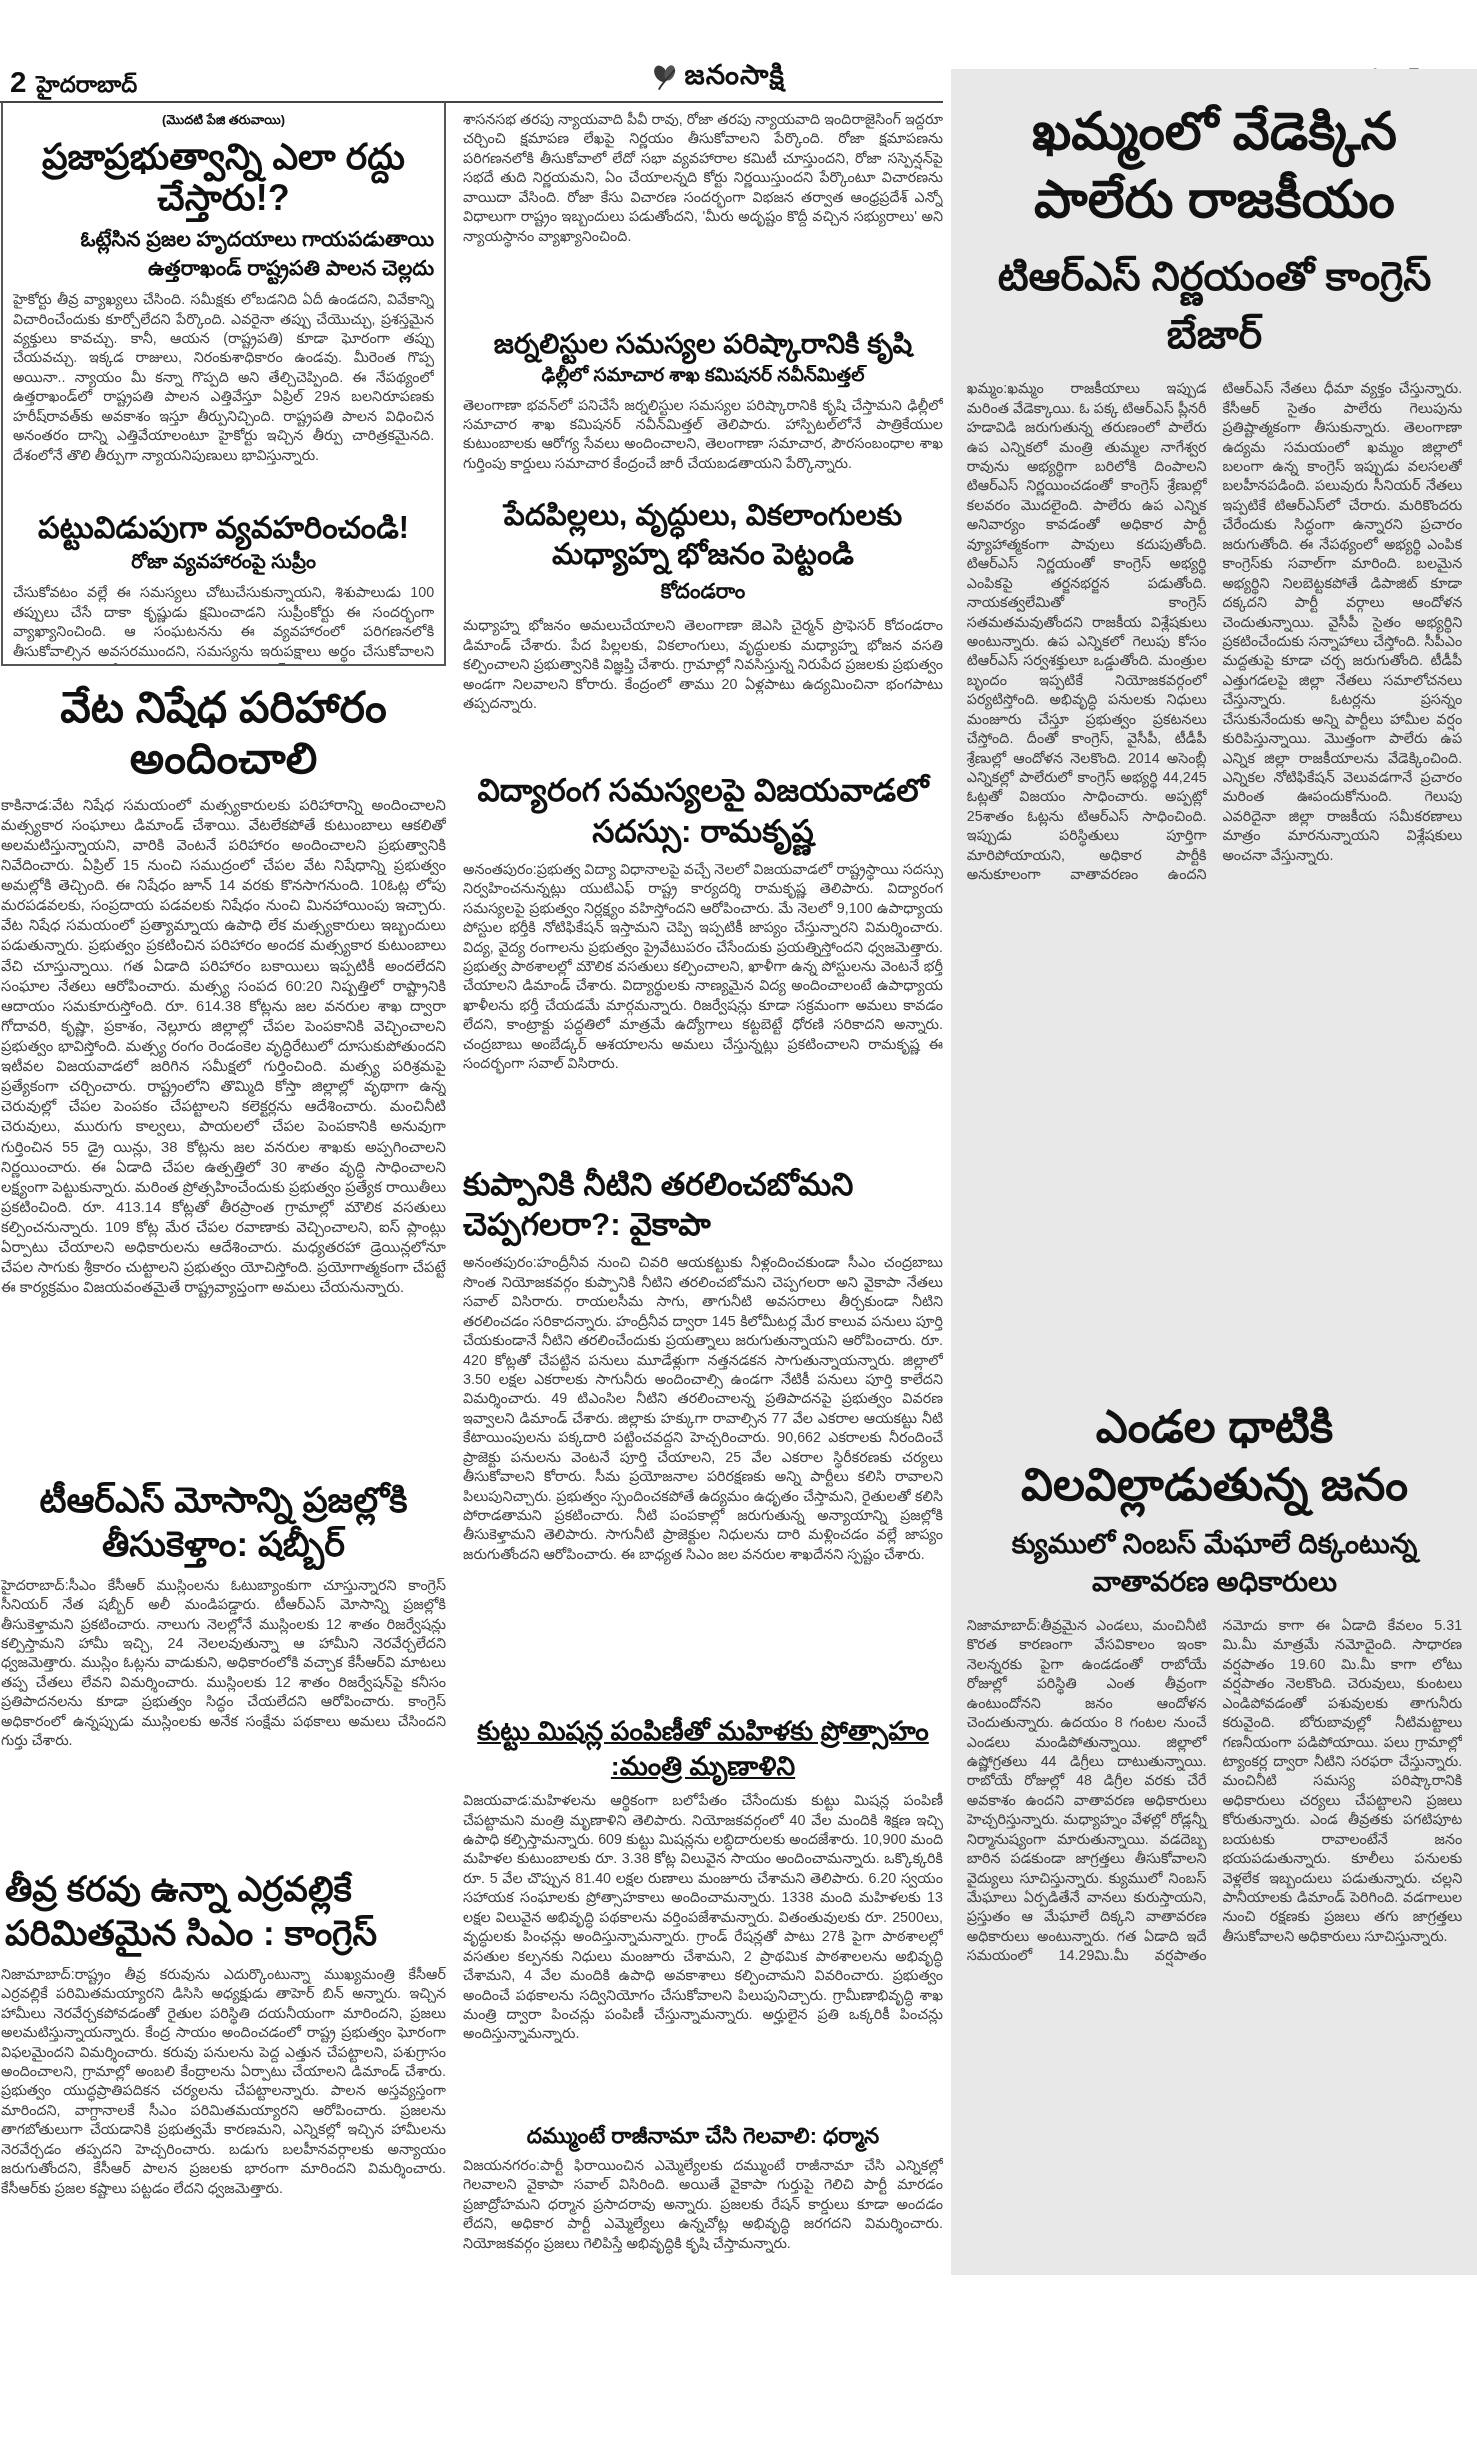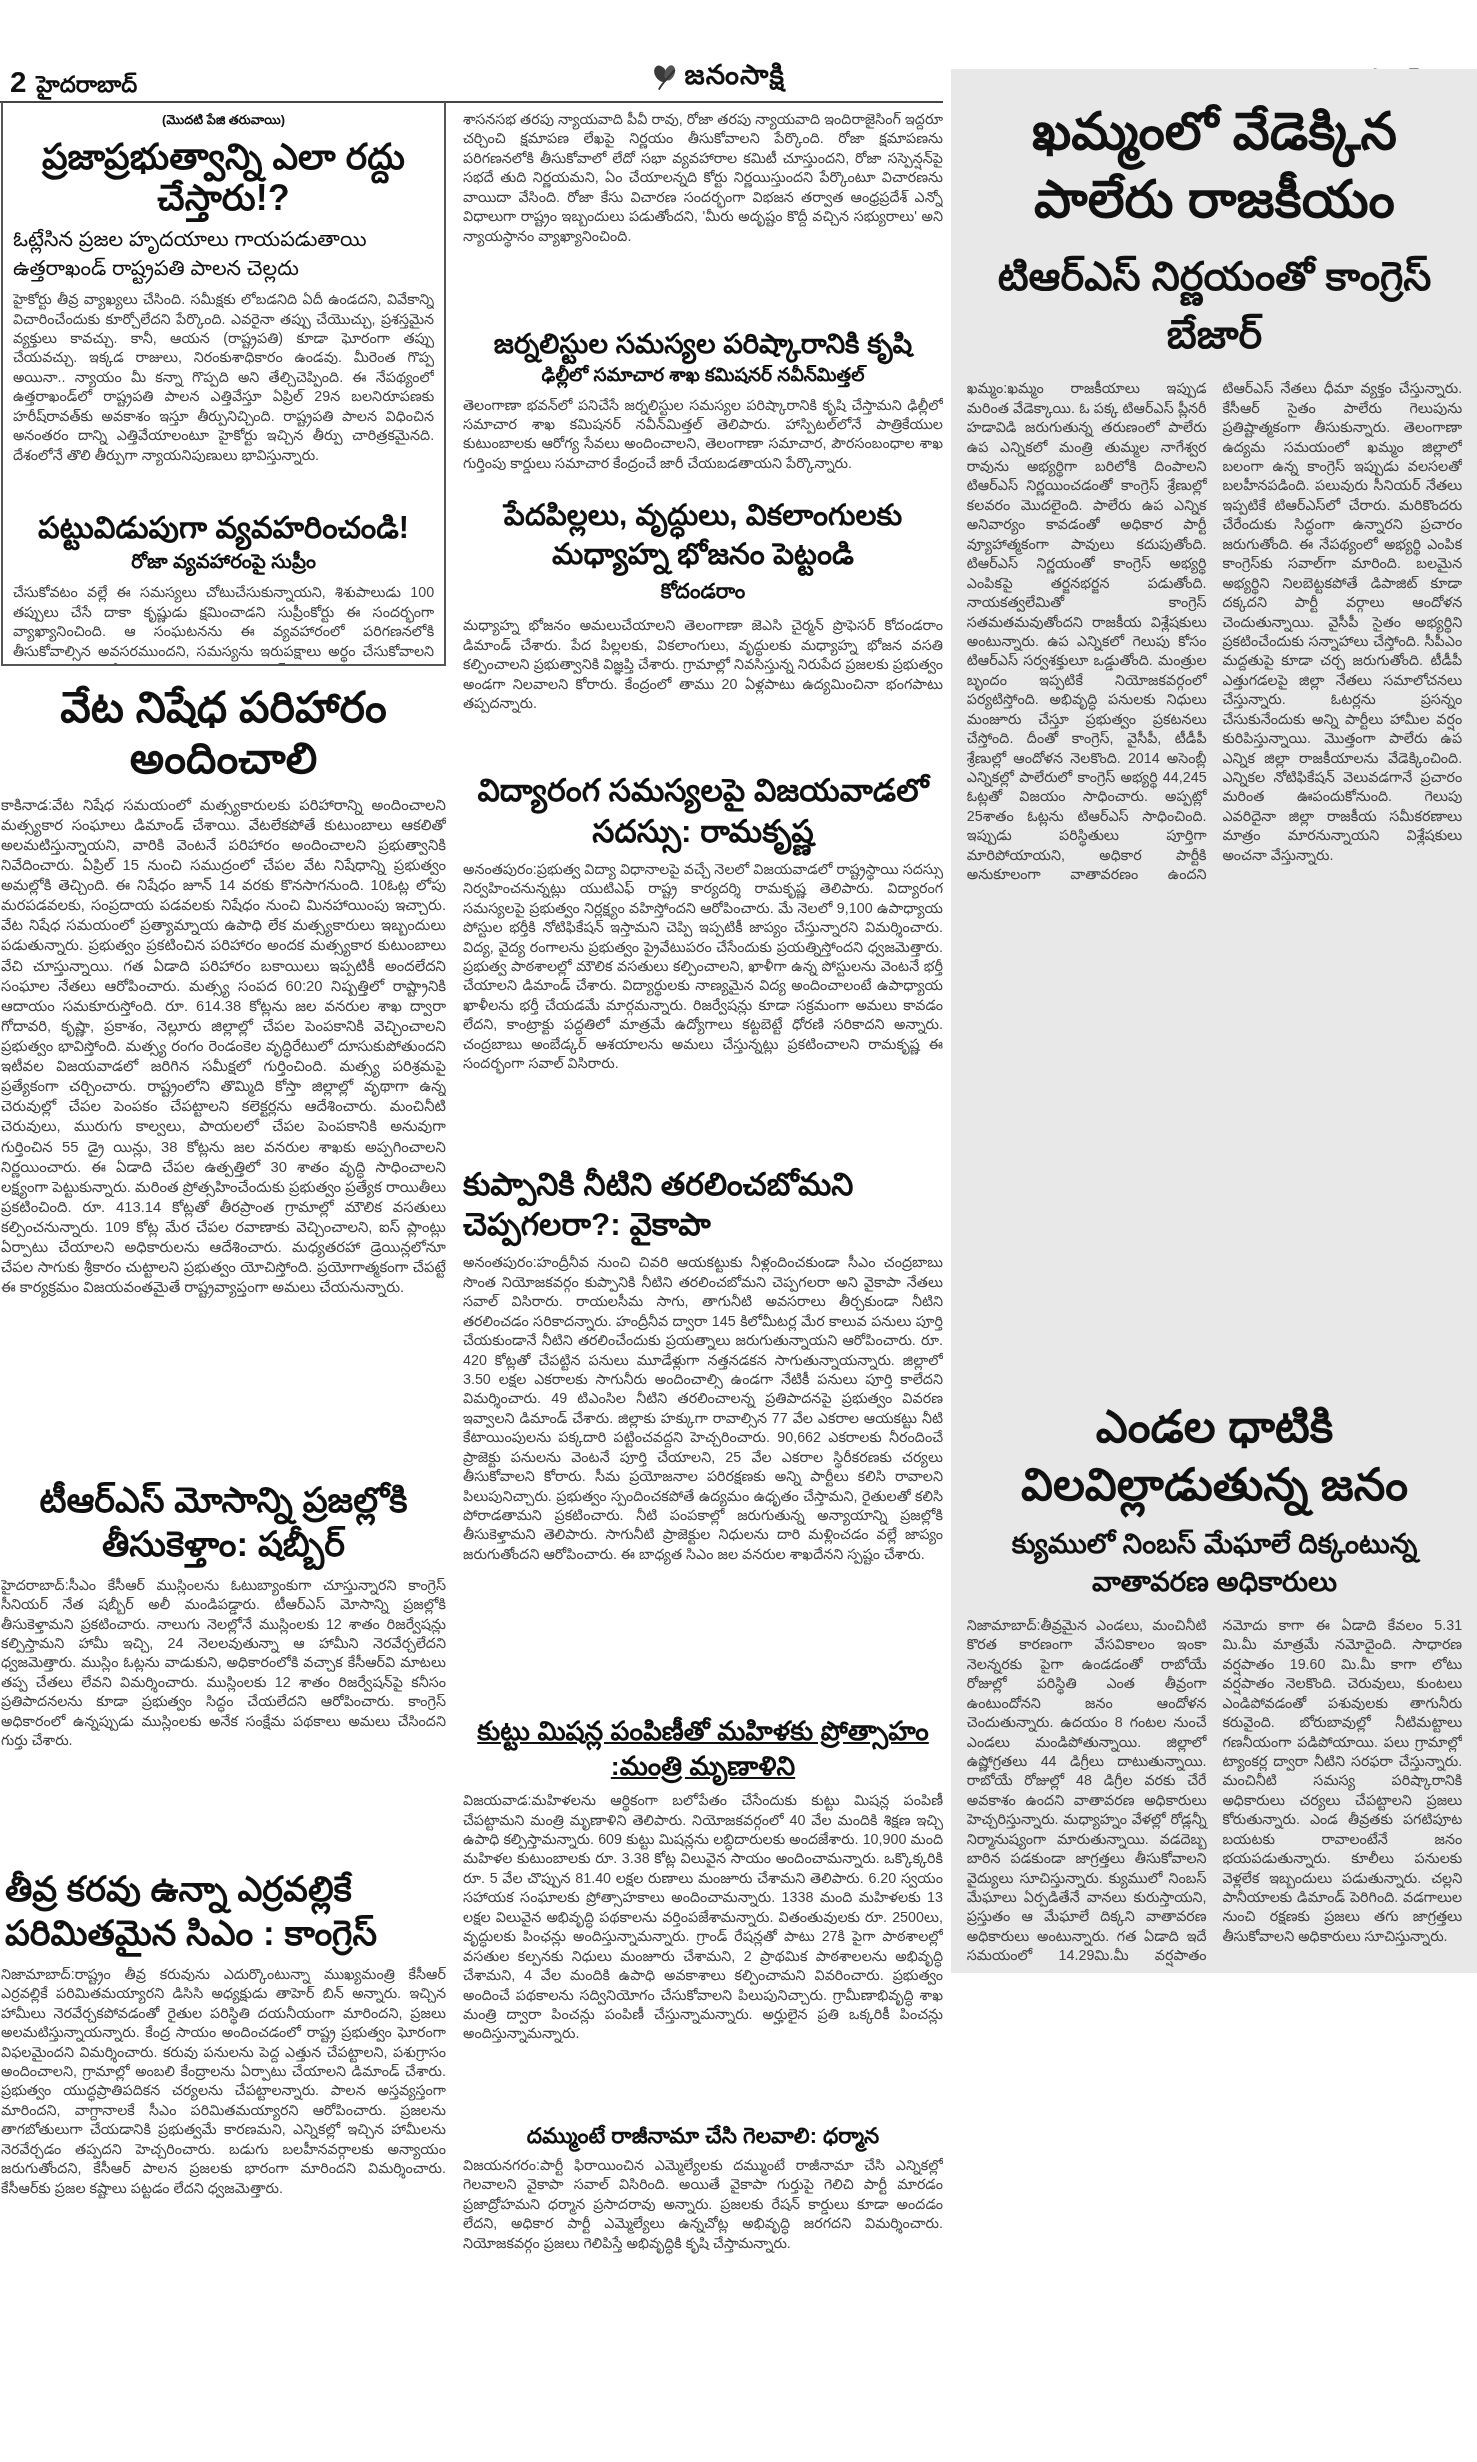--- a/index.html
+++ b/index.html
@@ -11,21 +11,21 @@
   .hdr-edition{font-size:22.7px;font-weight:bold;}
   .masthead{position:absolute;left:591px;top:59px;width:256px;display:flex;align-items:center;justify-content:center;gap:5.9px;}
   .masthead-text{font-size:27.6px;font-weight:bold;letter-spacing:1px;}
   .hdr-date{position:absolute;right:7.9px;top:67px;width:394px;text-align:right;font-size:21.7px;font-weight:bold;}
   .hdr-rule{position:absolute;left:0px;top:101px;width:943px;height:2px;background:#444;}
   
   .col1{position:absolute;left:1px;top:102px;width:445px;}
   .box{border:2px solid #555;border-top:none;padding:7.9px 9.9px 5.9px 9.9px;height:548px;overflow:hidden;}
   .continuation{text-align:center;font-size:12.8px;font-weight:bold;margin:2px 0 5.9px 0;}
   .hl-box{font-size:36px;font-weight:bold;text-align:center;line-height:1.15;margin:2px 0 7.9px 0;}
-  .sh-box{font-size:20.7px;font-weight:normal;text-align:left;line-height:1.3;margin:2px 0;}
+  .sh-box{font-size:20.7px;font-weight:bold;text-align:right;line-height:1.3;margin:2px 0;}
   .body-text{font-size:14.3px;line-height:1.36;text-align:justify;overflow:hidden;color:#404040;}
   .b1{height:209px;margin-top:7.9px;}
   .hl-2{font-size:30.5px;font-weight:bold;text-align:center;line-height:1.2;margin:9.9px 0 3.9px 0;}
   .sh-2{font-size:19.7px;font-weight:bold;text-align:center;margin:0 0 5.9px 0;}
   .b2{height:165px;}
   .hl-veta{font-size:43px;font-weight:bold;text-align:center;line-height:1.2;margin:15.8px 0 9.9px 0;}
   .b-veta{height:666px;font-size:14.8px;}
   .hl-shabbir{font-size:35px;font-weight:bold;text-align:center;line-height:1.25;margin:17.7px 5.9px 9.9px 5.9px;}
   .b-shabbir{height:272px;}
   .hl-drought{font-size:35px;font-weight:bold;text-align:left;line-height:1.25;margin:19.7px 0 9.9px 3.9px;}
@@ -41,21 +41,21 @@
   .b-meal{height:140px;}
   .hl-edu{font-size:31.5px;font-weight:bold;text-align:center;line-height:1.3;margin:13.8px 0 7.9px 0;}
   .b-edu{height:288px;}
   .hl-kuppam{font-size:31.5px;font-weight:bold;line-height:1.3;margin:15.8px 0 7.9px 0;}
   .b-kuppam{height:445px;}
   .hl-sew{font-size:26.6px;font-weight:bold;text-align:center;line-height:1.3;margin:15.8px 0 7.9px 0;text-decoration:underline;}
   .b-sew{height:317px;}
   .hl-dharmana{font-size:21.7px;font-weight:bold;text-align:center;line-height:1.3;margin:13.8px 0 5.9px 0;}
   .b-dharmana{height:146px;}
   
-  .rpanel{position:absolute;left:951px;top:69px;width:527px;height:1904px;background:#e8e8e8;
+  .rpanel{position:absolute;left:951px;top:69px;width:527px;height:2206px;background:#e8e8e8;
           padding:25.6px 15.8px 9.9px 15.8px;box-sizing:border-box;}
   .hl-khm{font-size:52px;font-weight:bold;text-align:center;line-height:1.3;margin:3.9px 0 13.8px 0;}
   .sh-khm{font-size:40px;font-weight:bold;text-align:center;line-height:1.45;margin:0 0 15.8px 0;}
   .b-khm{height:997px;column-count:2;column-gap:15.8px;font-size:14.3px;}
   .hl-heat{font-size:45px;font-weight:bold;text-align:center;line-height:1.3;margin:21.7px 0 9.9px 0;}
   .sh-heat{font-size:27.6px;font-weight:bold;text-align:center;line-height:1.4;margin:0 0 13.8px 0;}
   .b-heat{height:552px;column-count:2;column-gap:15.8px;font-size:14.3px;}
 </style>
 </head>
 <body>

